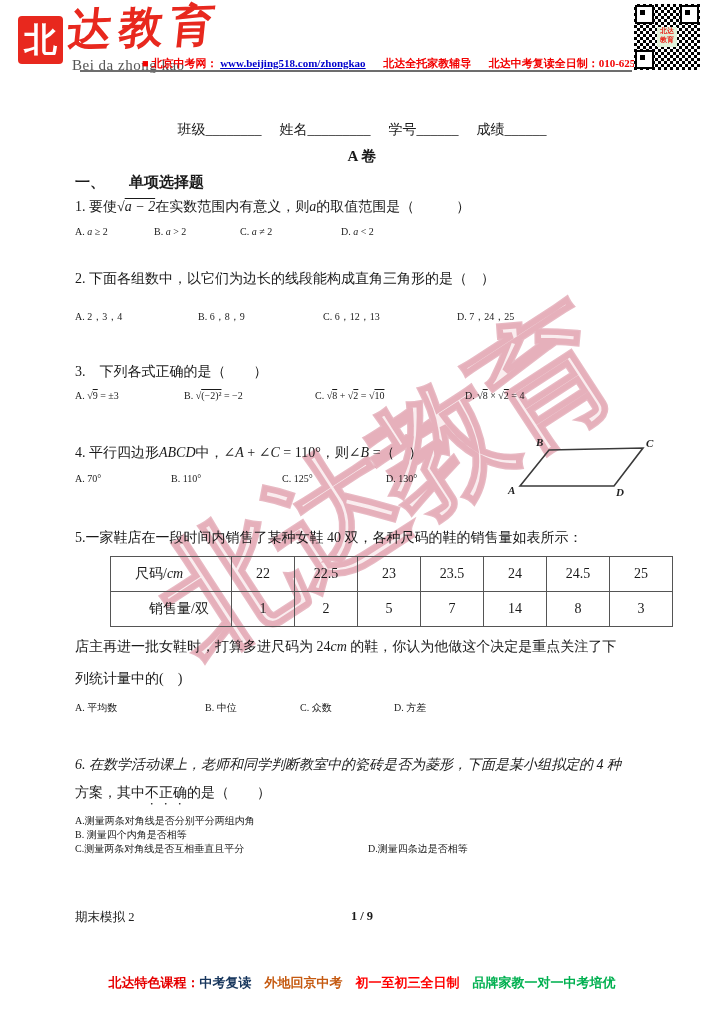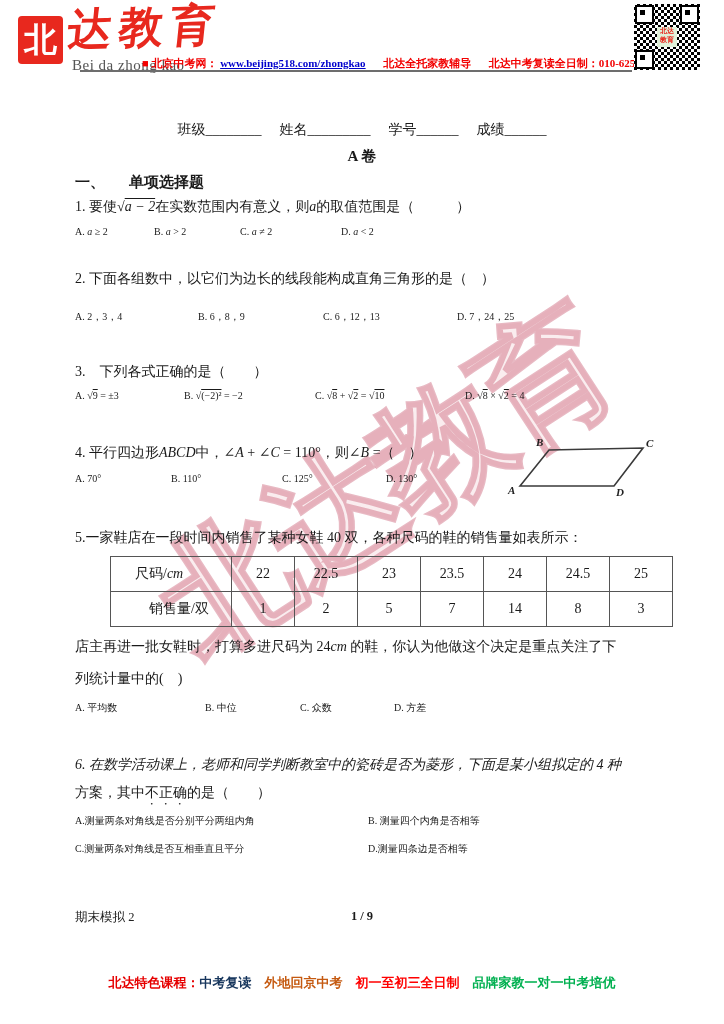--- a/index.html
+++ b/index.html
@@ -45,21 +45,21 @@
   #section{top:173px;left:75px;font-size:15px;font-weight:bold;}
   #section .sgap{display:inline-block;width:24px;}
   #q1s{top:197px;left:75px;}  #q1o{top:226px;left:75px;}
   #q2s{top:269px;left:75px;}  #q2o{top:310px;left:75px;}
   #q3s{top:362px;left:75px;}  #q3o{top:390px;left:75px;}
   #q4s{top:443px;left:75px;}  #q4o{top:473px;left:75px;}
   #q4f{top:434px;left:478px;}
   #q5i{top:528px;left:75px;}  #q5t{top:556px;left:110px;}
   #q5a1{top:637px;left:75px;} #q5a2{top:669px;left:75px;} #q5o{top:701px;left:75px;}
   #q6l1{top:755px;left:75px;font-style:italic;} #q6l2{top:783px;left:75px;}
-  #q6o1{top:814px;left:75px;} #q6o2{top:842px;left:75px;}
+  #q6o1{top:814px;left:75px;flex-direction:column;} #q6o2{top:842px;left:75px;}
   #footer-doc{top:909px;left:75px;font-size:12.5px;color:#222;}
   #footer-page{top:909px;left:0;right:0;text-align:center;font-size:12.5px;font-weight:bold;}
   #banner{top:974px;left:0;right:0;text-align:center;font-size:13px;font-weight:bold;white-space:nowrap;}
   .opts{display:flex;font-size:10px;white-space:nowrap;}
   .opt{display:inline-block;}
   #q1o .opt:nth-child(1){width:79px}#q1o .opt:nth-child(2){width:86px}#q1o .opt:nth-child(3){width:101px}
   #q2o .opt:nth-child(1){width:123px}#q2o .opt:nth-child(2){width:125px}#q2o .opt:nth-child(3){width:134px}
   #q3o .opt:nth-child(1){width:109px}#q3o .opt:nth-child(2){width:131px}#q3o .opt:nth-child(3){width:150px}
   #q4o .opt:nth-child(1){width:96px}#q4o .opt:nth-child(2){width:111px}#q4o .opt:nth-child(3){width:104px}
   #q5o .opt:nth-child(1){width:130px}#q5o .opt:nth-child(2){width:95px}#q5o .opt:nth-child(3){width:94px}

